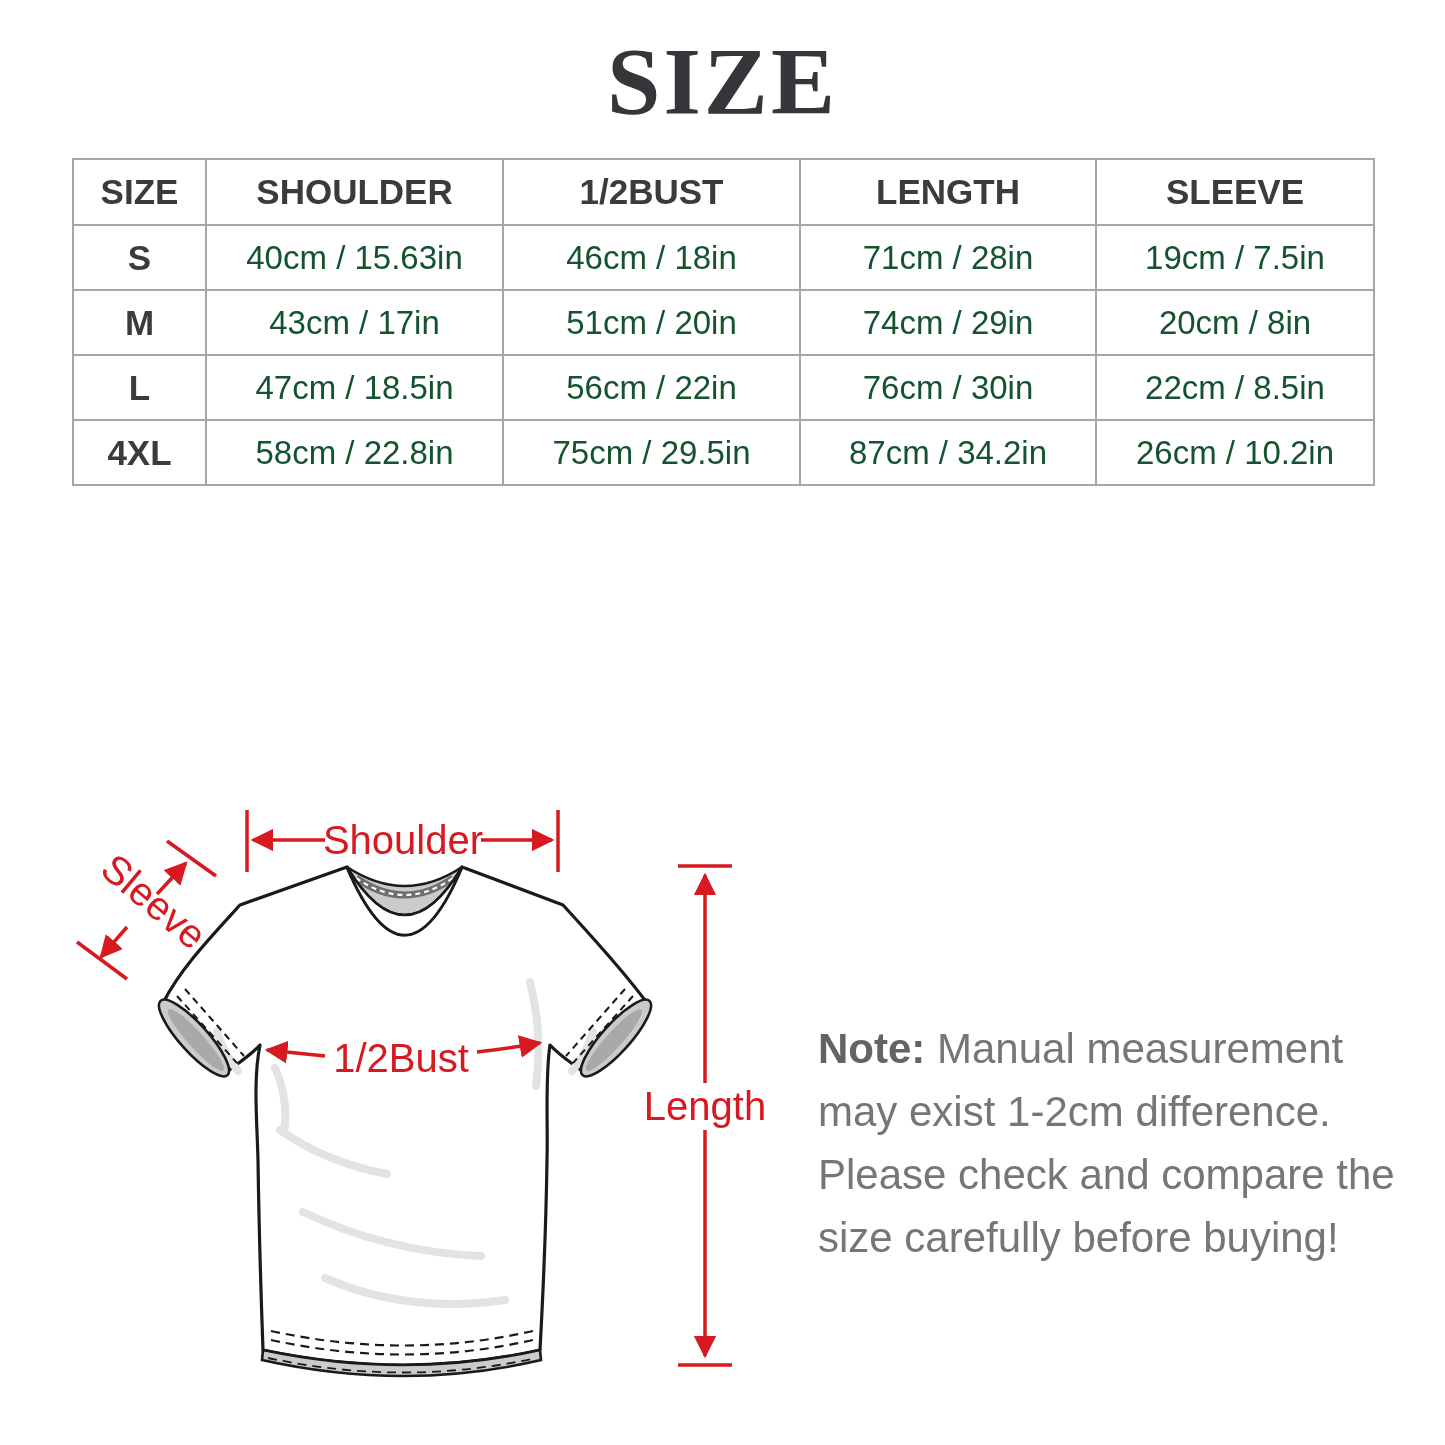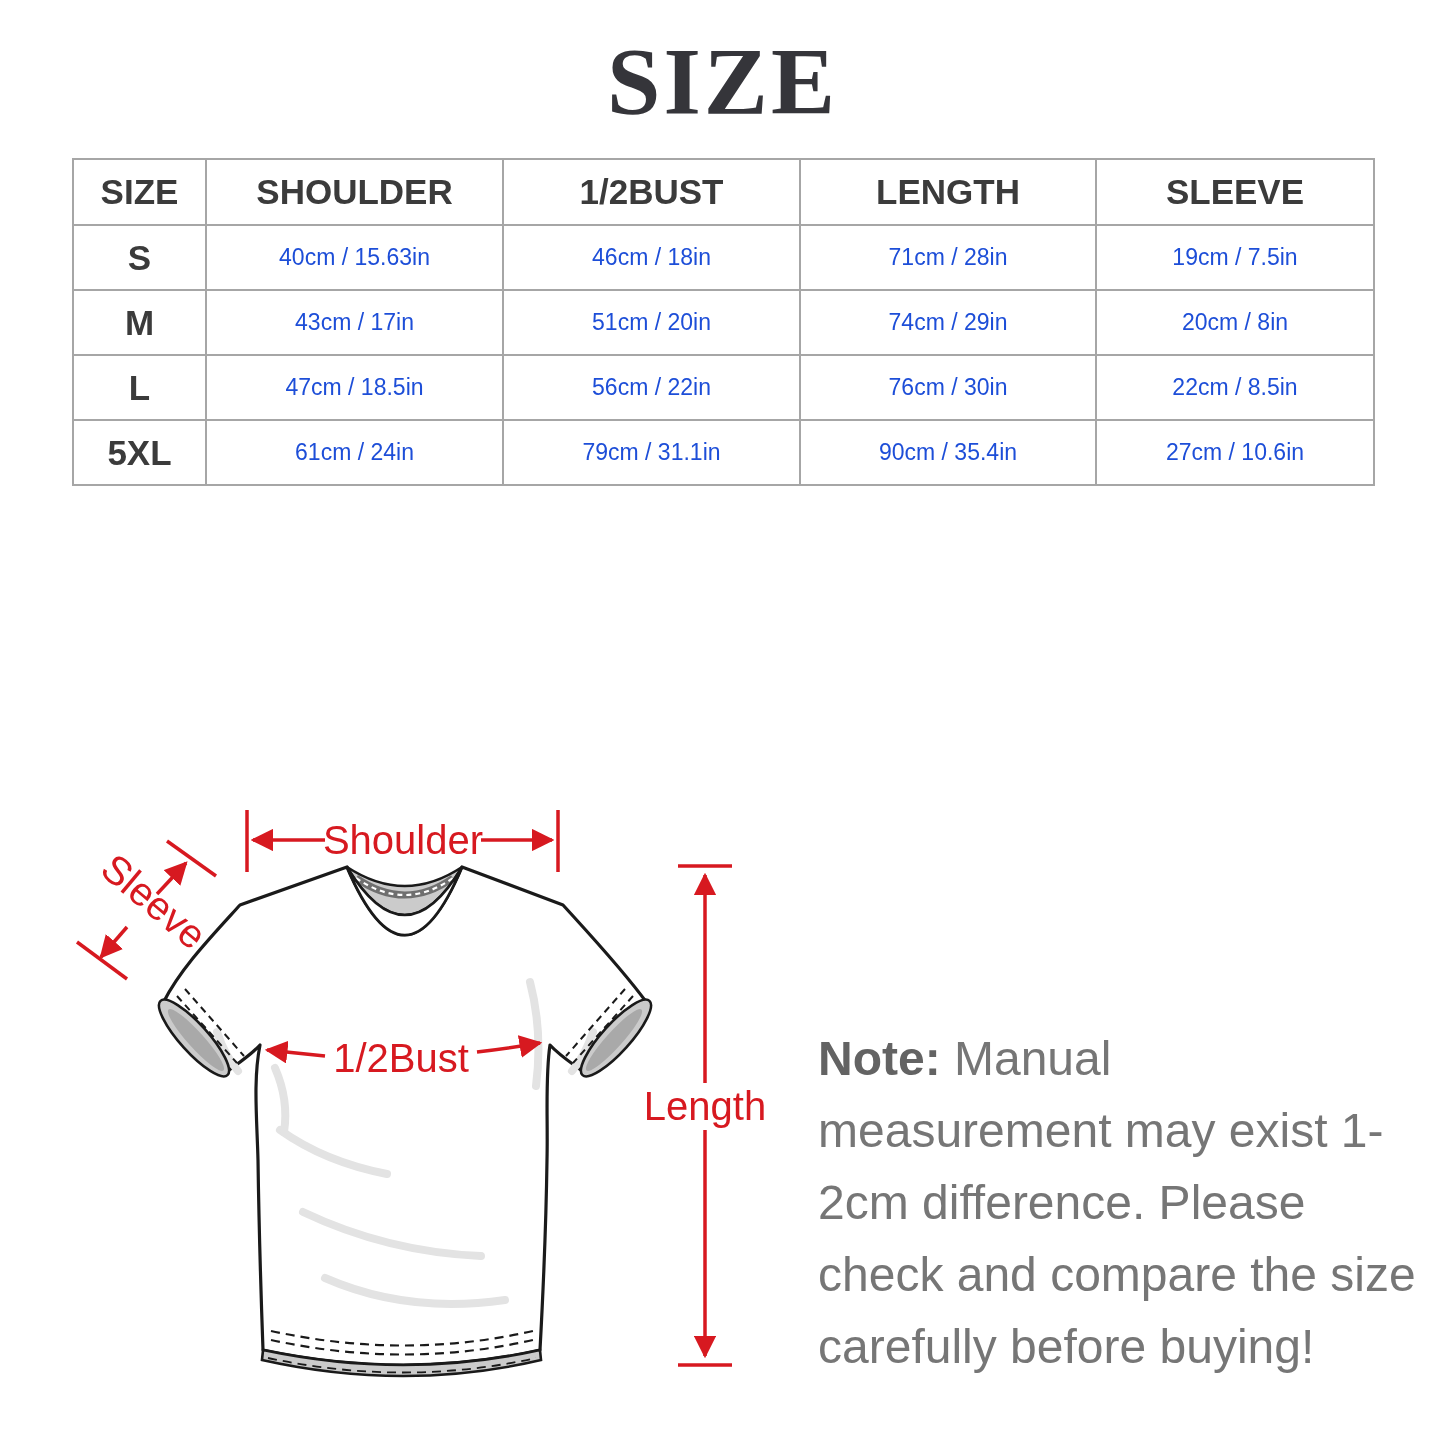--- a/index.html
+++ b/index.html
@@ -10,30 +10,30 @@
   .page-title{position:absolute;top:34px;left:0;width:100%;text-align:center;
     font-family:"Liberation Serif","DejaVu Serif",serif;font-weight:bold;
     font-size:96px;line-height:1;color:#35353a;letter-spacing:3px;margin:0;}
 
   
   table.size-table{position:absolute;left:72px;top:158px;width:1301px;
     border-collapse:collapse;table-layout:fixed;}
   table.size-table th,table.size-table td{
     border:2px solid #a6a6a6;text-align:center;vertical-align:middle;padding:0;}
   table.size-table th{height:64px;font-size:35px;font-weight:bold;color:#3b3b3b;}
-  table.size-table td{height:63px;font-size:23px;color:#1d4ed8;font-weight:normal;}
+  table.size-table td{height:63px;font-size:33px;color:#14532d;font-weight:normal;}
   table.size-table td.size-col{font-weight:bold;color:#3b3b3b;font-size:35px;}
 
   
   svg.diagram{position:absolute;left:75px;top:800px;width:660px;height:600px;overflow:visible;}
   .annot-text{font-family:"Liberation Sans","DejaVu Sans",sans-serif;font-size:40px;fill:currentColor;}
 
   
   .note{position:absolute;left:818px;top:975px;width:600px;
-    font-size:48px;line-height:1.5;color:#767676;}
+    font-size:42px;line-height:1.5;color:#767676;}
   .note b{color:#636363;}
 </style>
 </head>
 <body>
 
 <div id="page">
 
   <h1 class="page-title">SIZE</h1>
 
   <table class="size-table">
@@ -69,25 +69,25 @@
           <td>20cm / 8in</td>
         </tr>
         <tr>
           <td class="size-col">L</td>
           <td>47cm / 18.5in</td>
           <td>56cm / 22in</td>
           <td>76cm / 30in</td>
           <td>22cm / 8.5in</td>
         </tr>
         <tr>
-          <td class="size-col">5XL</td>
-          <td>61cm / 24in</td>
-          <td>79cm / 31.1in</td>
-          <td>90cm / 35.4in</td>
-          <td>27cm / 10.6in</td>
+          <td class="size-col">4XL</td>
+          <td>58cm / 22.8in</td>
+          <td>75cm / 29.5in</td>
+          <td>87cm / 34.2in</td>
+          <td>26cm / 10.2in</td>
         </tr>
       </tbody>
   </table>
 
   <svg class="diagram" viewBox="0 0 660 600">
     <defs>
       <marker id="arrowhead" viewBox="0 0 10 10" refX="9" refY="5" markerWidth="6.5" markerHeight="6.5" orient="auto-start-reverse">
         <path class="arrowhead-fill" d="M0,0 L10,5 L0,10 Z" fill="#d71920"></path>
       </marker>
     </defs>

